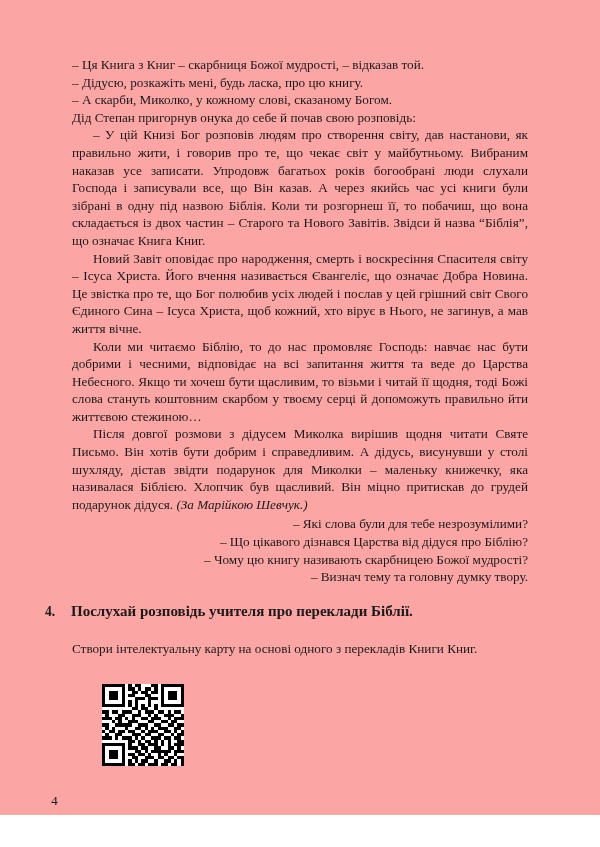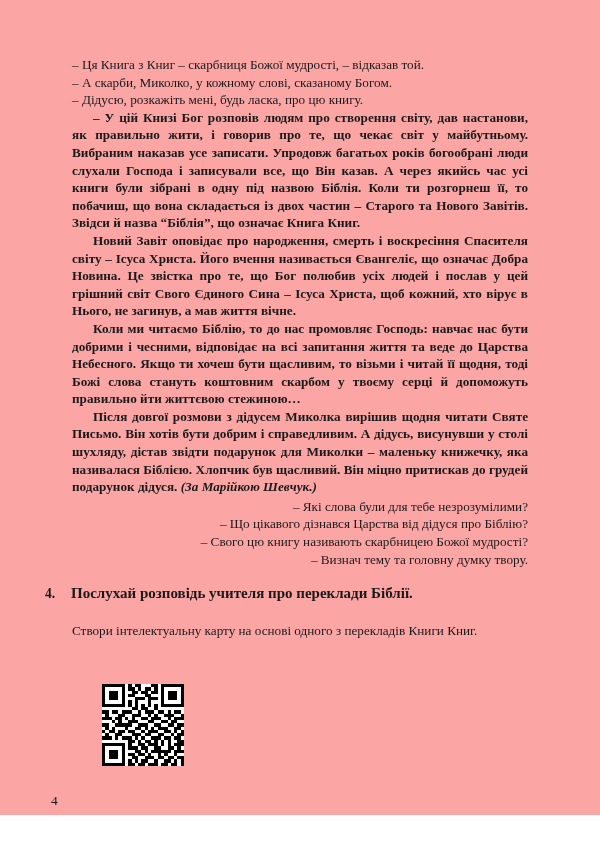--- a/index.html
+++ b/index.html
@@ -35,21 +35,20 @@
     white-space: nowrap;
   }
   .para {
     font-size: 13.2px;
     line-height: 17.6px;
     text-align: justify;
     text-justify: inter-word;
     margin: 0;
     text-indent: 21px;
     hyphens: manual;
-    font-weight: bold;
   }
   .attrib {
     font-style: italic;
   }
   .questions {
     margin-top: 2px;
   }
   .q-line {
     font-size: 13.2px;
     line-height: 17.6px;
@@ -109,34 +108,35 @@
 </style>
 </head>
 <body>
 
 <div class="page">
 
   <div class="content">
 
     <div class="dialogue-block">
       <div class="dlg-line">– Ця Книга з Книг – скарбниця Божої мудрості, – відказав той.</div>
+      <div class="dlg-line">– Дідусю, розкажіть мені, будь ласка, про цю книгу.</div>
       <div class="dlg-line">– А скарби, Миколко, у кожному слові, сказаному Богом.</div>
-      <div class="dlg-line">– Дідусю, розкажіть мені, будь ласка, про цю книгу.</div>
+      <div class="dlg-line">Дід Степан пригорнув онука до себе й почав свою розповідь:</div>
     </div>
 
     <p class="para">– У цій Книзі Бог розповів людям про створення світу, дав настанови, як правильно жити, і говорив про те, що чекає світ у майбутньому. Вибраним наказав усе записати. Упродовж багатьох років богообрані люди слухали Господа і записували все, що Він казав. А через якийсь час усі книги були зібрані в одну під назвою Біблія. Коли ти розгорнеш її, то побачиш, що вона складається із двох частин – Старого та Нового Завітів. Звідси й назва “Біблія”, що означає Книга Книг.</p>
     <p class="para">Новий Завіт оповідає про народження, смерть і воскресіння Спасителя світу – Ісуса Христа. Його вчення називається Євангеліє, що означає Добра Новина. Це звістка про те, що Бог полюбив усіх людей і послав у цей грішний світ Свого Єдиного Сина – Ісуса Христа, щоб кожний, хто вірує в Нього, не загинув, а мав життя вічне.</p>
     <p class="para">Коли ми читаємо Біблію, то до нас промовляє Господь: навчає нас бути добрими і чесними, відповідає на всі запитання життя та веде до Царства Небесного. Якщо ти хочеш бути щасливим, то візьми і читай її щодня, тоді Божі слова стануть коштовним скарбом у твоєму серці й допоможуть правильно йти життєвою стежиною…</p>
 
     <p class="para"><span>Після довгої розмови з дідусем Миколка вирішив щодня читати Святе Письмо. Він хотів бути добрим і справедливим. А дідусь, висунувши у столі шухляду, дістав звідти подарунок для Миколки – маленьку книжечку, яка називалася Біблією. Хлопчик був щасливий. Він міцно притискав до грудей подарунок дідуся. </span><span class="attrib">(За Марійкою Шевчук.)</span></p>
 
     <div class="questions">
       <div class="q-line">– Які слова були для тебе незрозумілими?</div>
       <div class="q-line">– Що цікавого дізнався Царства від дідуся про Біблію?</div>
-      <div class="q-line">– Свого цю книгу називають скарбницею Божої мудрості?</div>
+      <div class="q-line">– Чому цю книгу називають скарбницею Божої мудрості?</div>
       <div class="q-line">– Визнач тему та головну думку твору.</div>
     </div>
 
     <div class="task">
       <div class="task-row">
         <span class="task-num">4.</span>
         <span class="task-title">Послухай розповідь учителя про переклади Біблії.</span>
       </div>
       <div class="task-sub">Створи інтелектуальну карту на основі одного з перекладів Книги Книг.</div>
     </div>

